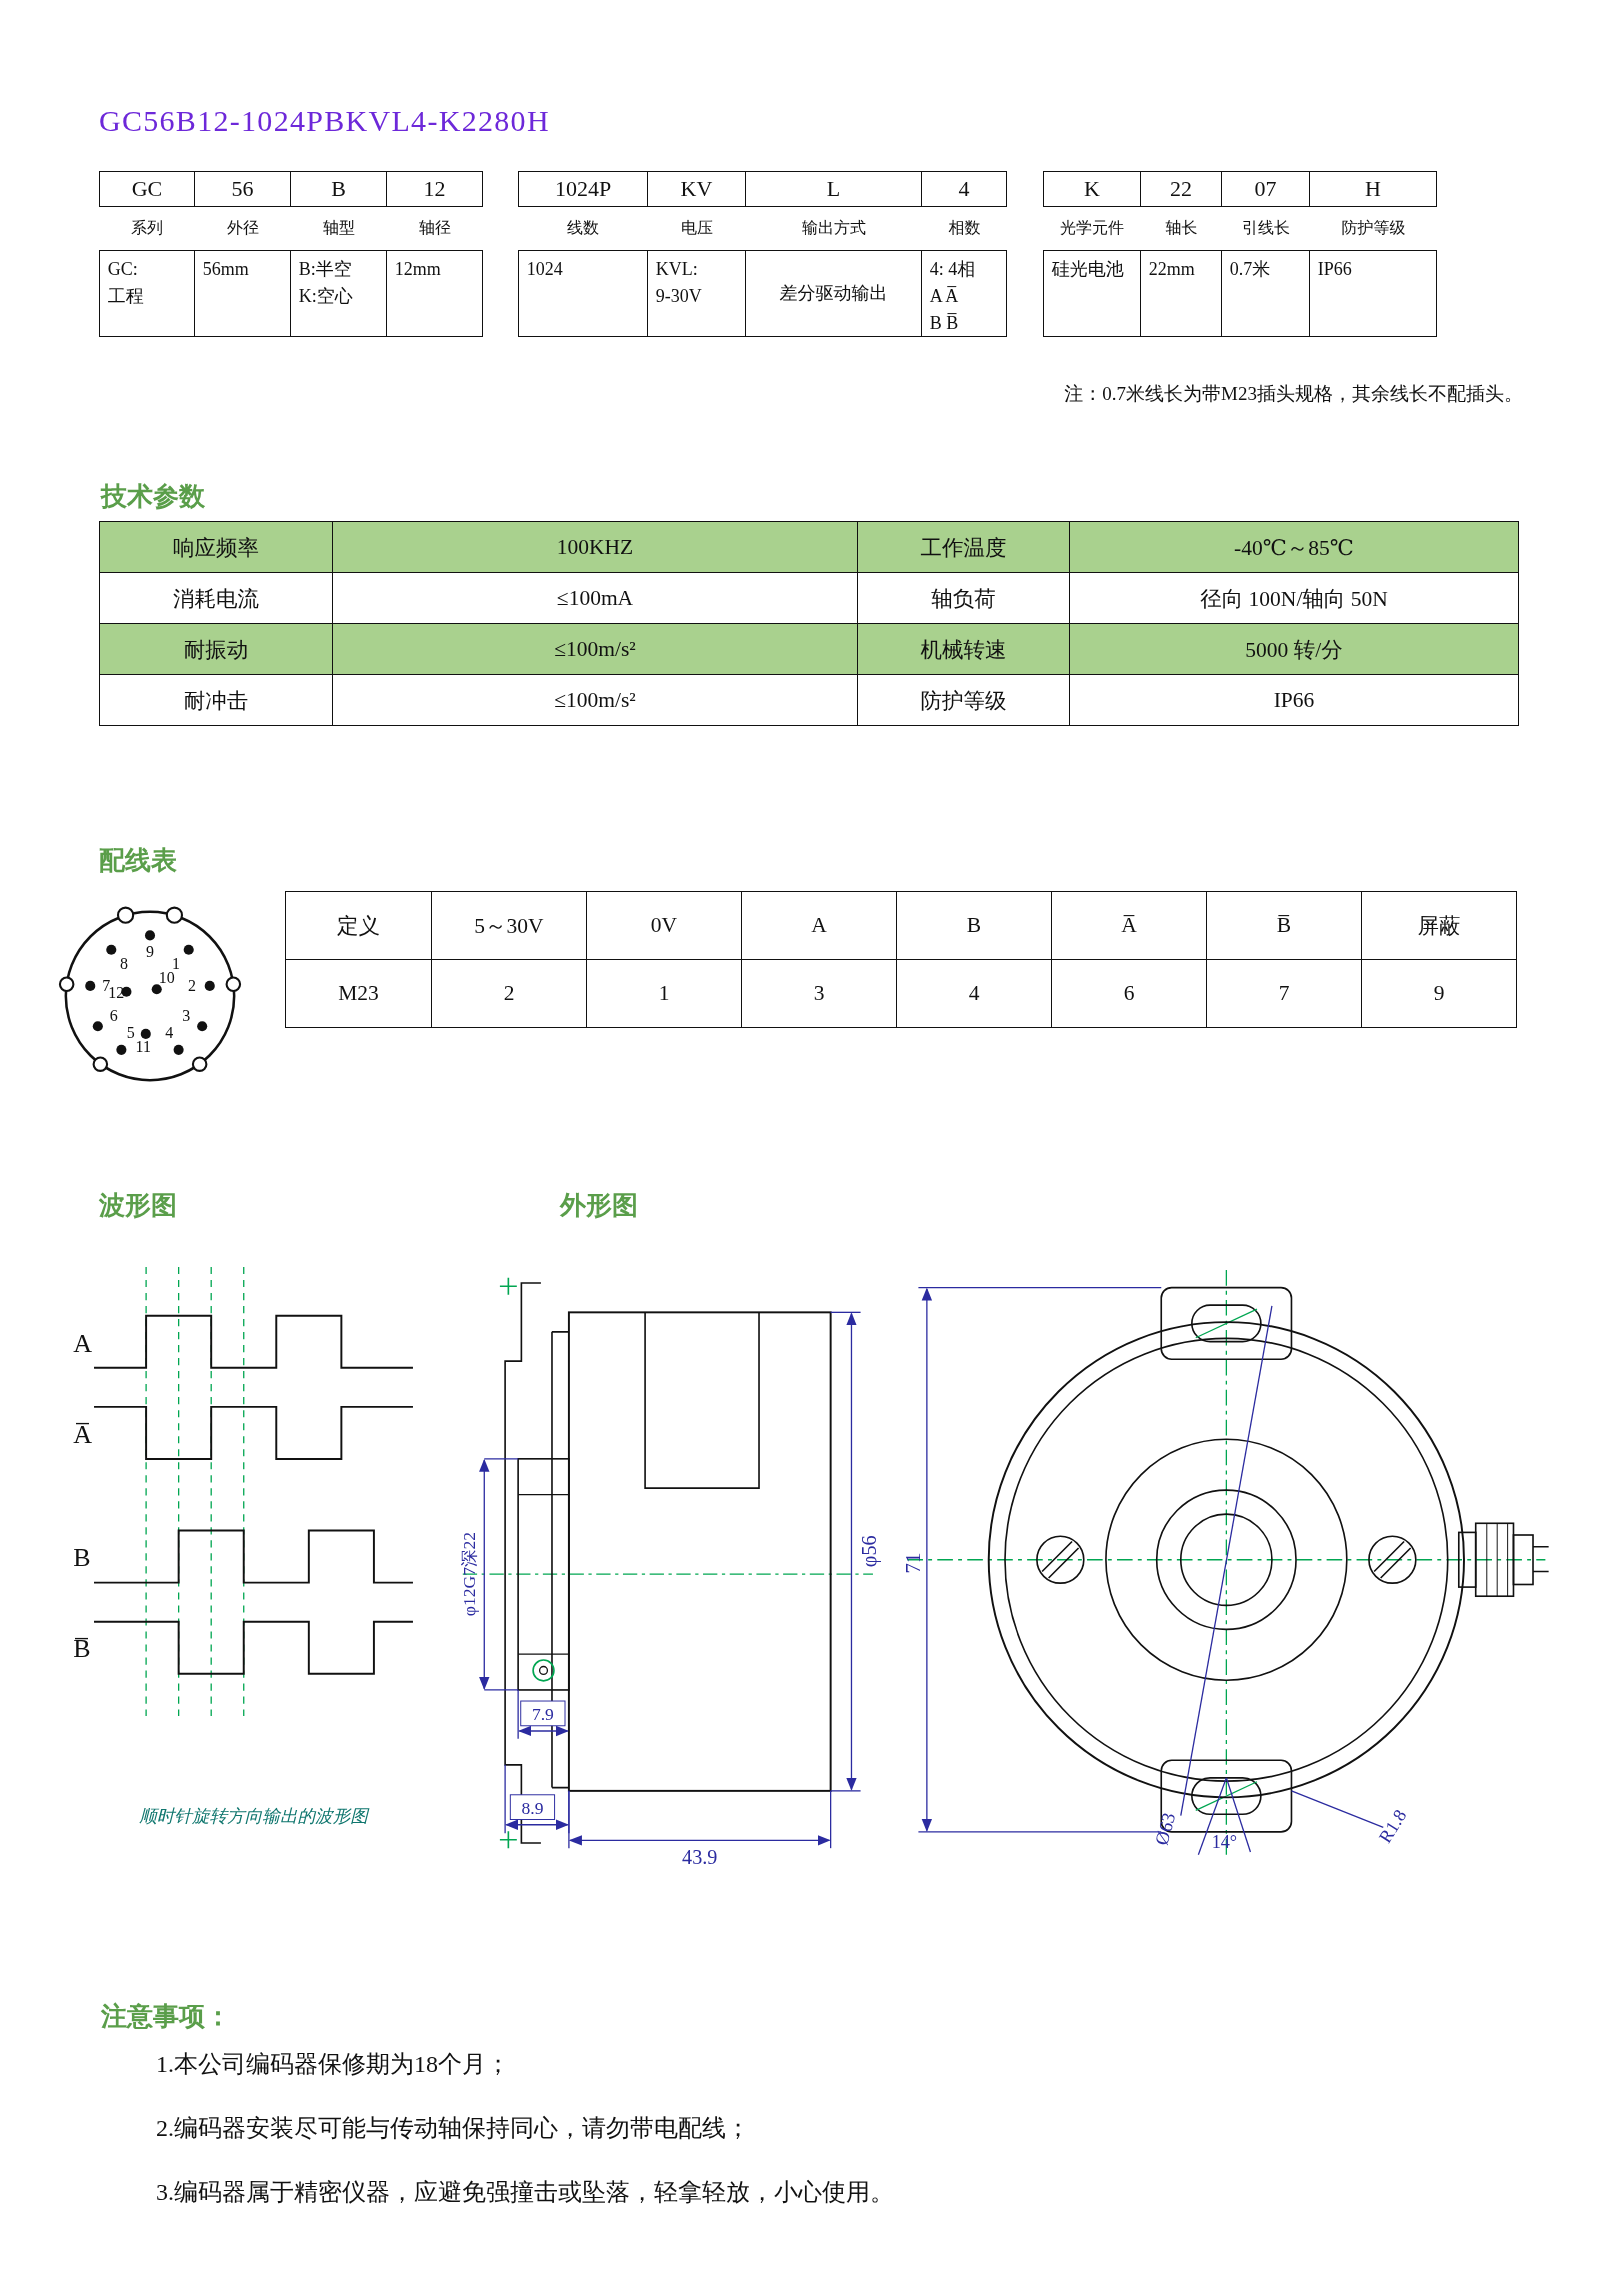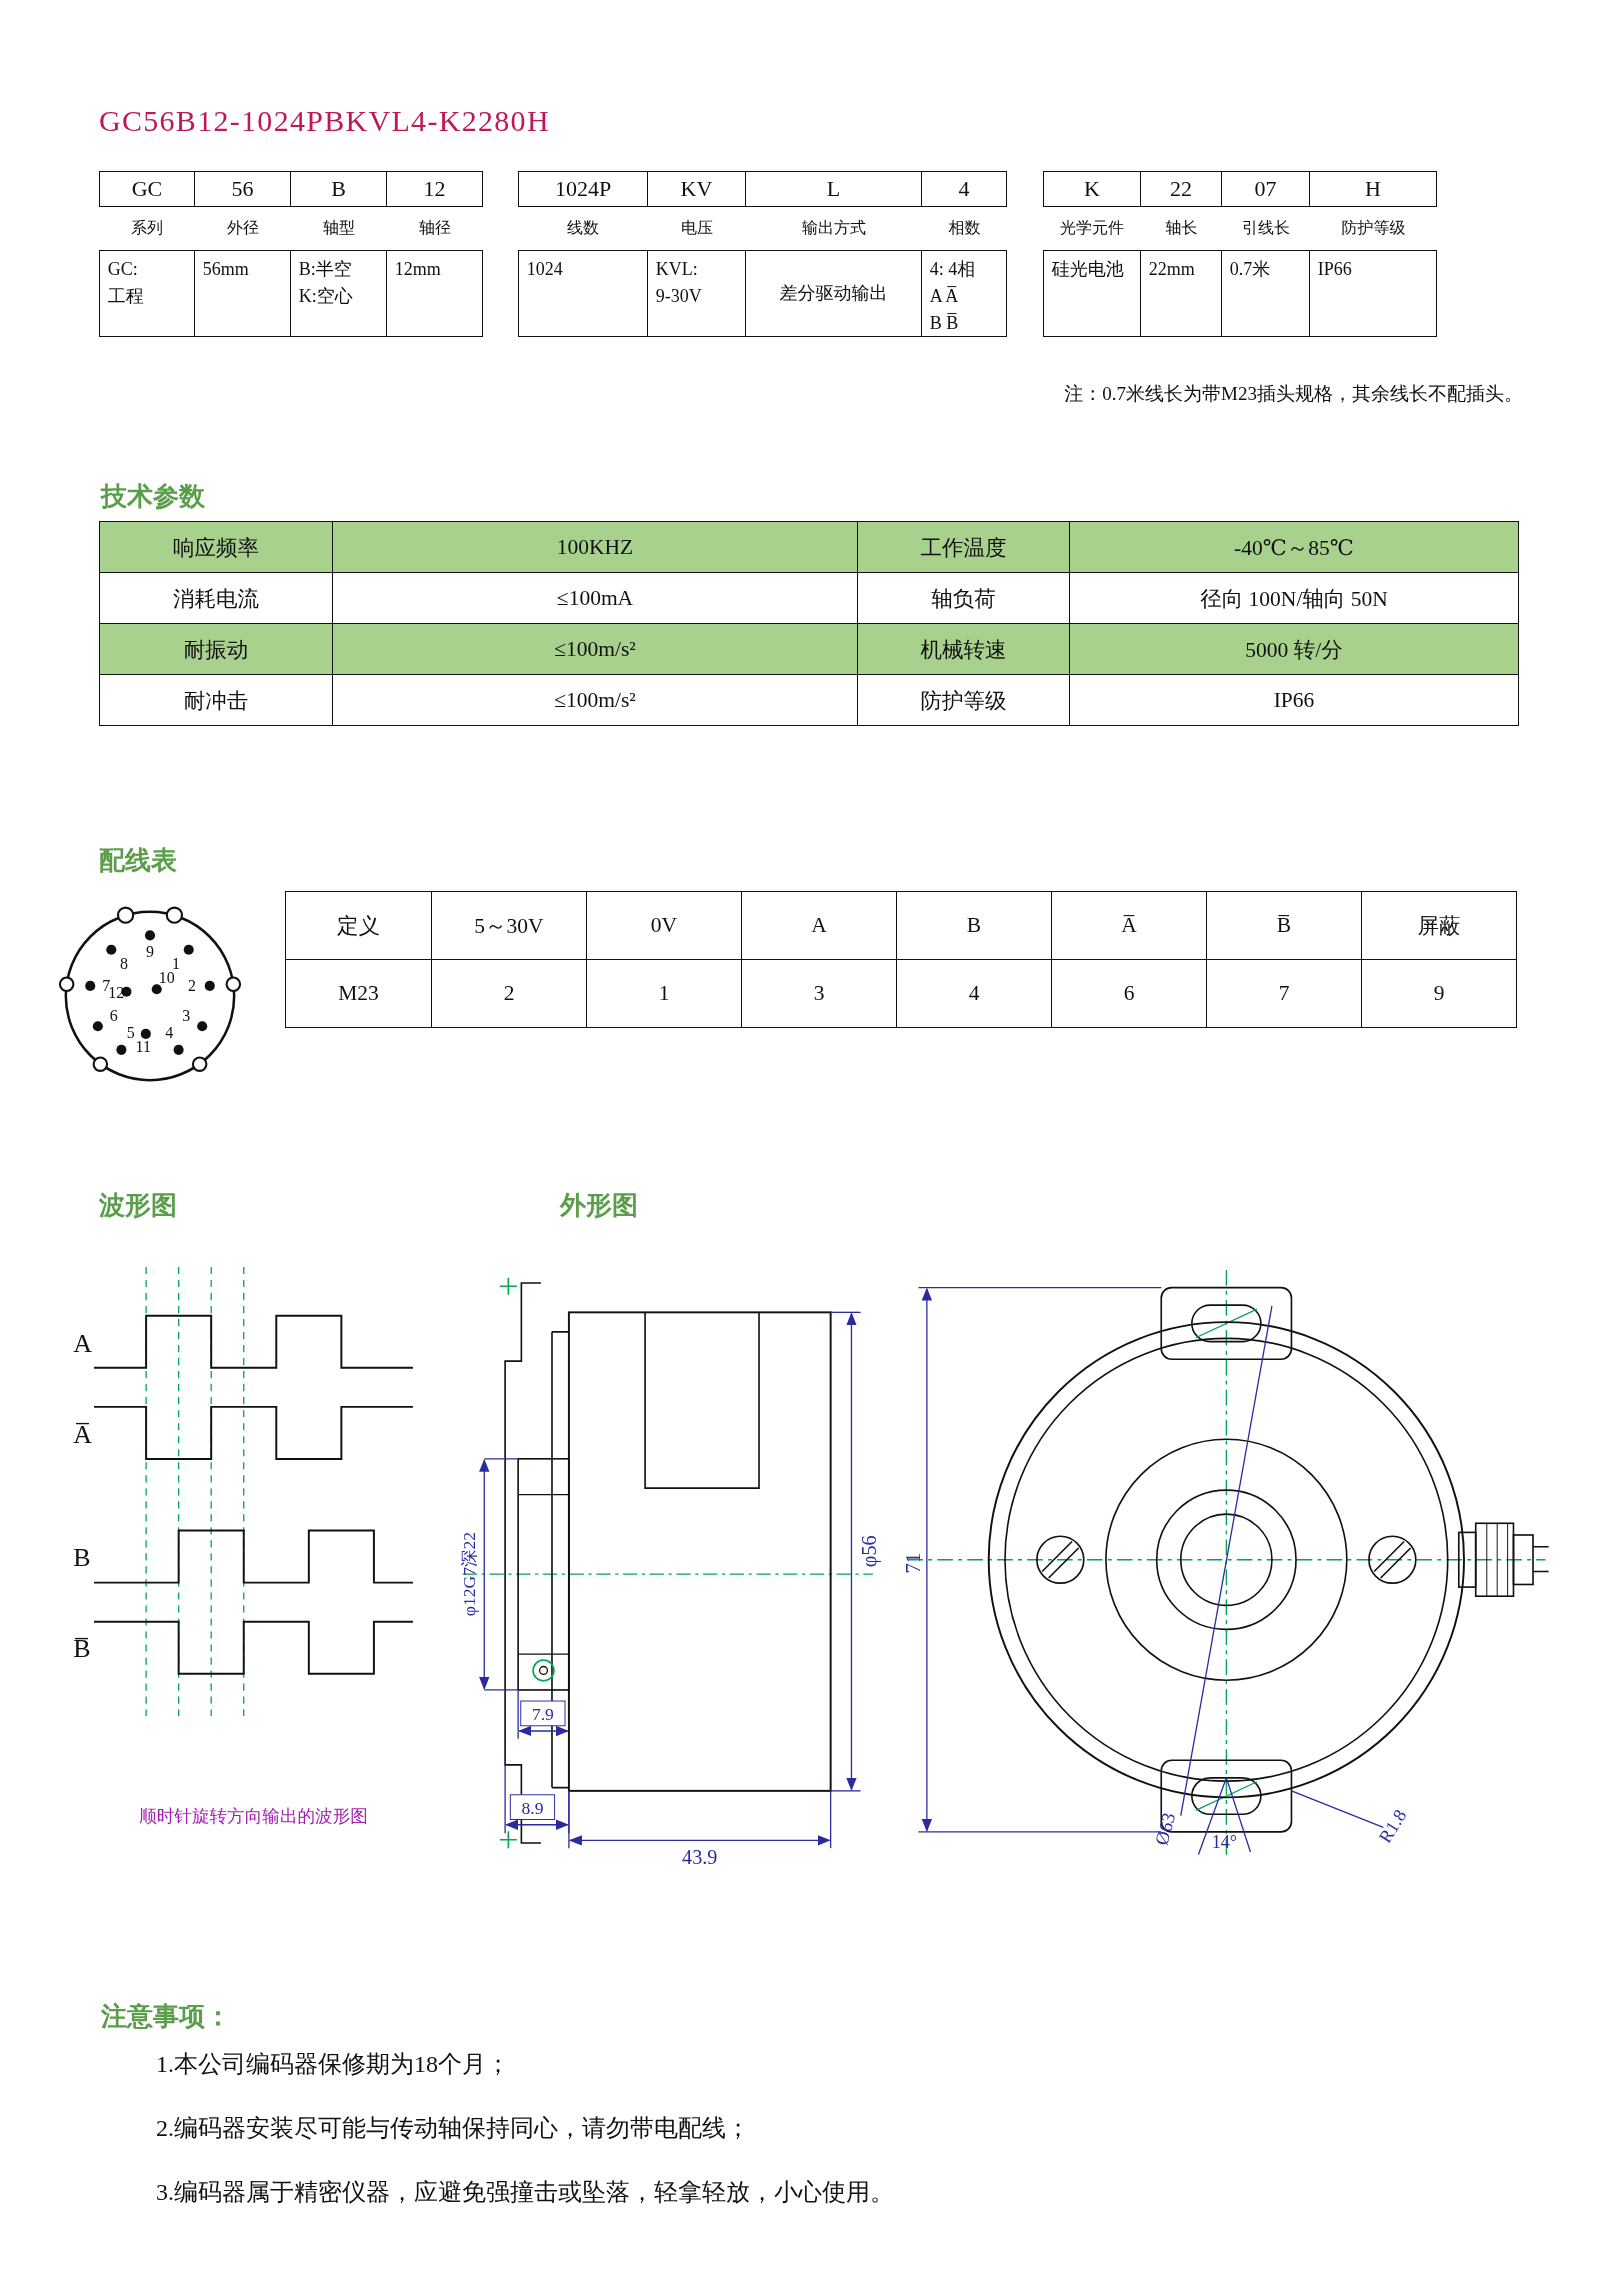--- a/index.html
+++ b/index.html
@@ -4,21 +4,21 @@
 <style>
   * { margin:0; padding:0; box-sizing:border-box; }
   html,body { background:#ffffff; }
   .page {
     position:relative; width:1617px; height:2284px; background:#fff;
     font-family:"Liberation Serif","DejaVu Serif","DejaVu Sans",serif; color:#111;
     overflow:hidden;
   }
   svg text { font-family:"Liberation Serif","DejaVu Serif","DejaVu Sans",serif; }
   .abs { position:absolute; }
-  .title { font-size:30px; color:#be185d; letter-spacing:1.3px; }
+  .title { font-size:30px; color:#6d28d9; letter-spacing:1.3px; }
   .sec-h { font-size:26px; font-weight:bold; color:#5a9e4a; }
   
   .mrow { display:flex; }
   .mcell {
     border:1.3px solid #111; border-left:none; height:36px;
     display:flex; align-items:center; justify-content:center; font-size:22px;
   }
   .mcell:first-child { border-left:1.3px solid #111; }
   .mlabel { height:43px; display:flex; align-items:center; justify-content:center; font-size:16px; }
   .mdesc {
@@ -27,21 +27,21 @@
   }
   .mdesc:first-child { border-left:1.3px solid #111; }
   .mdesc.vc { display:flex; align-items:center; justify-content:center; padding:0;font-family:Liberation Serif, serif; }
   .note { font-size:19px; text-align:right; }
   
   table.grid { border-collapse:collapse; table-layout:fixed; }
   table.grid td { border:1.3px solid #111; text-align:center; vertical-align:middle; font-size:21.5px; }
   table.tech td { height:51px; }
   table.wiring td { height:68px; }
   tr.green td { background:#a9d18e; }
-  .caption { font-size:17.6px; color:#a21caf; text-align:center; }
+  .caption { font-size:17.6px; color:#0f766e; text-align:center;font-style:italic; }
   .note-item { font-size:24px; line-height:1.0; }
 </style>
 </head>
 <body>
 
 <div class="page">
 
   <div class="abs title" style="left:99px;top:104px">GC56B12-1024PBKVL4-K2280H</div>
 
   <div class="abs" style="left:99px;top:171px">

